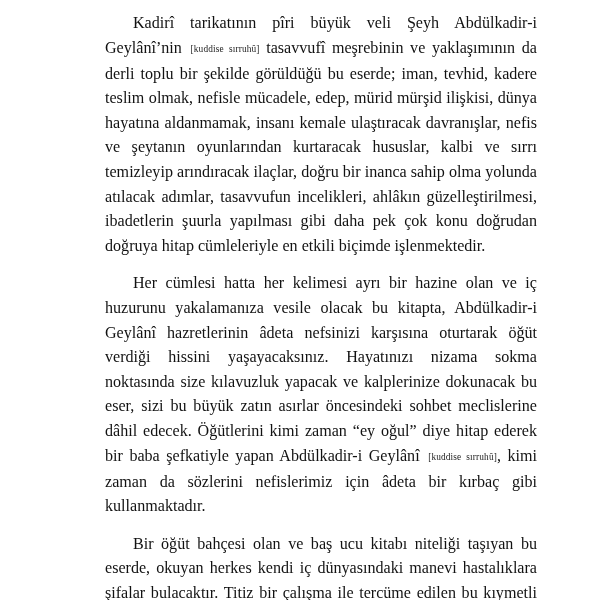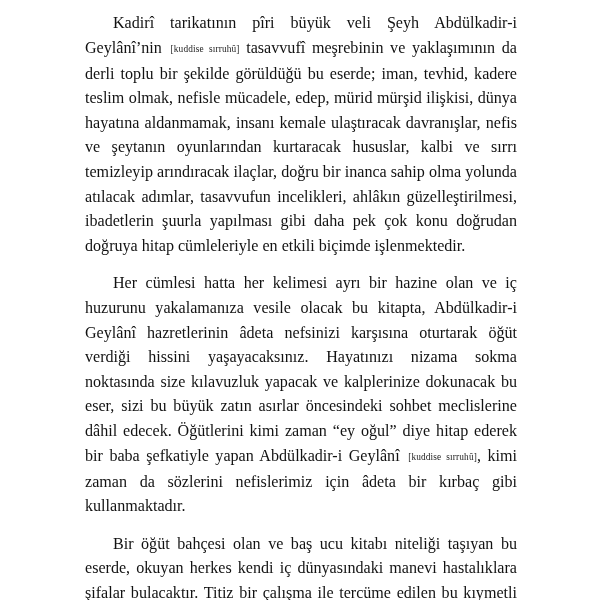--- a/index.html
+++ b/index.html
@@ -14,20 +14,21 @@
     color: #1a1a1a;
     overflow: hidden;
   }
 
   #page {
     position: relative;
     width: 500px;
     height: 600px;
     background: #ffffff;
     box-sizing: border-box;
+    margin-left: 20px;
   }
 
   #text-column {
     position: absolute;
     left: 85px;
     top: 11px;
     width: 432px;
   }
 
   .para {

